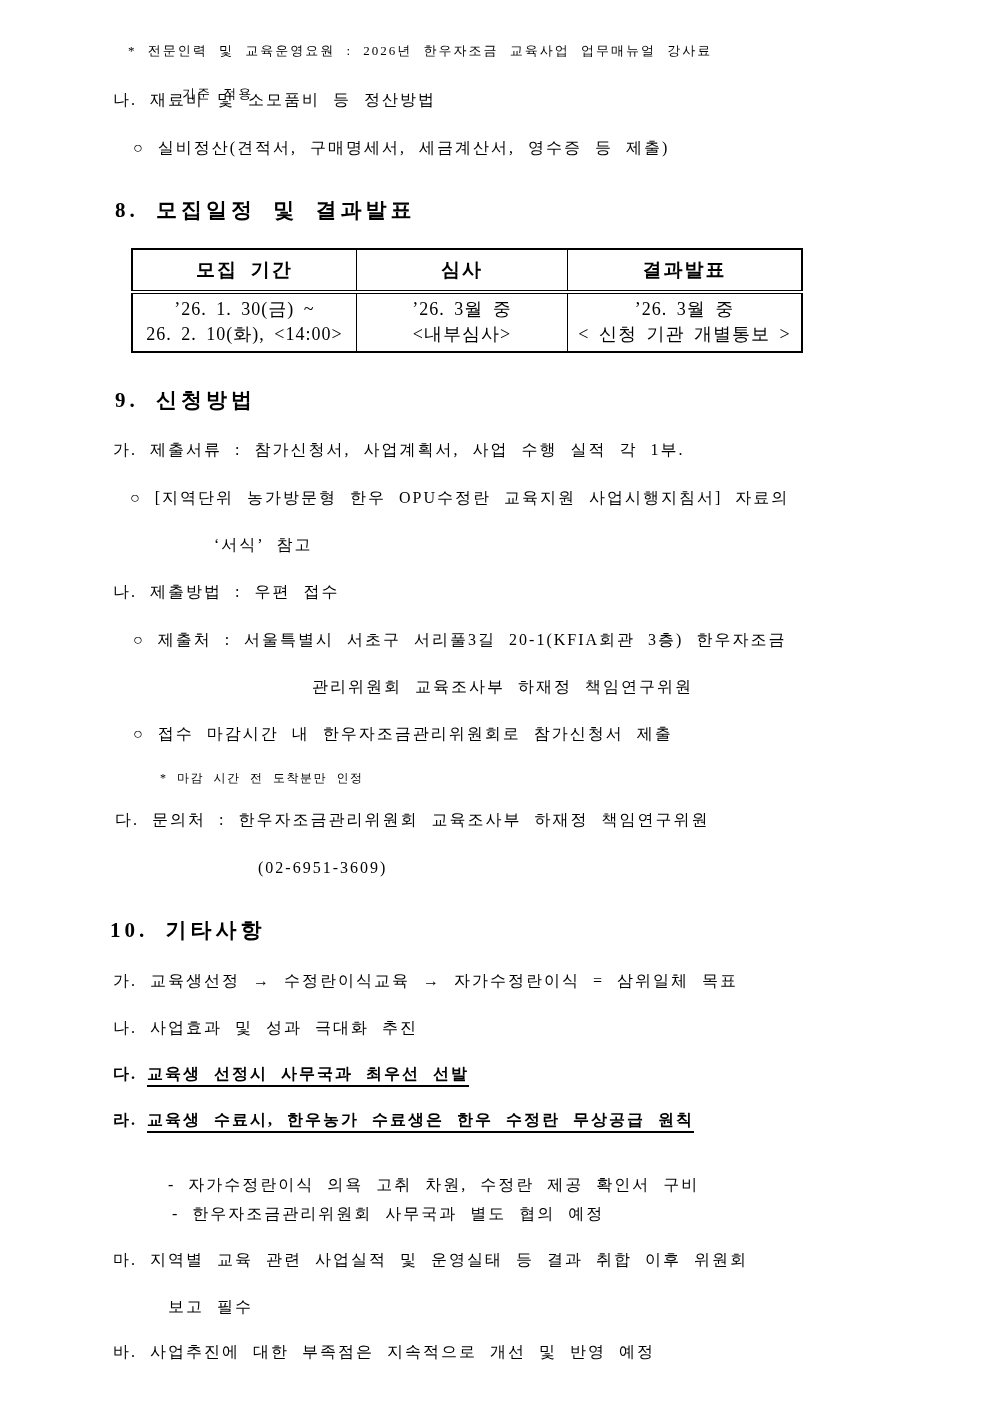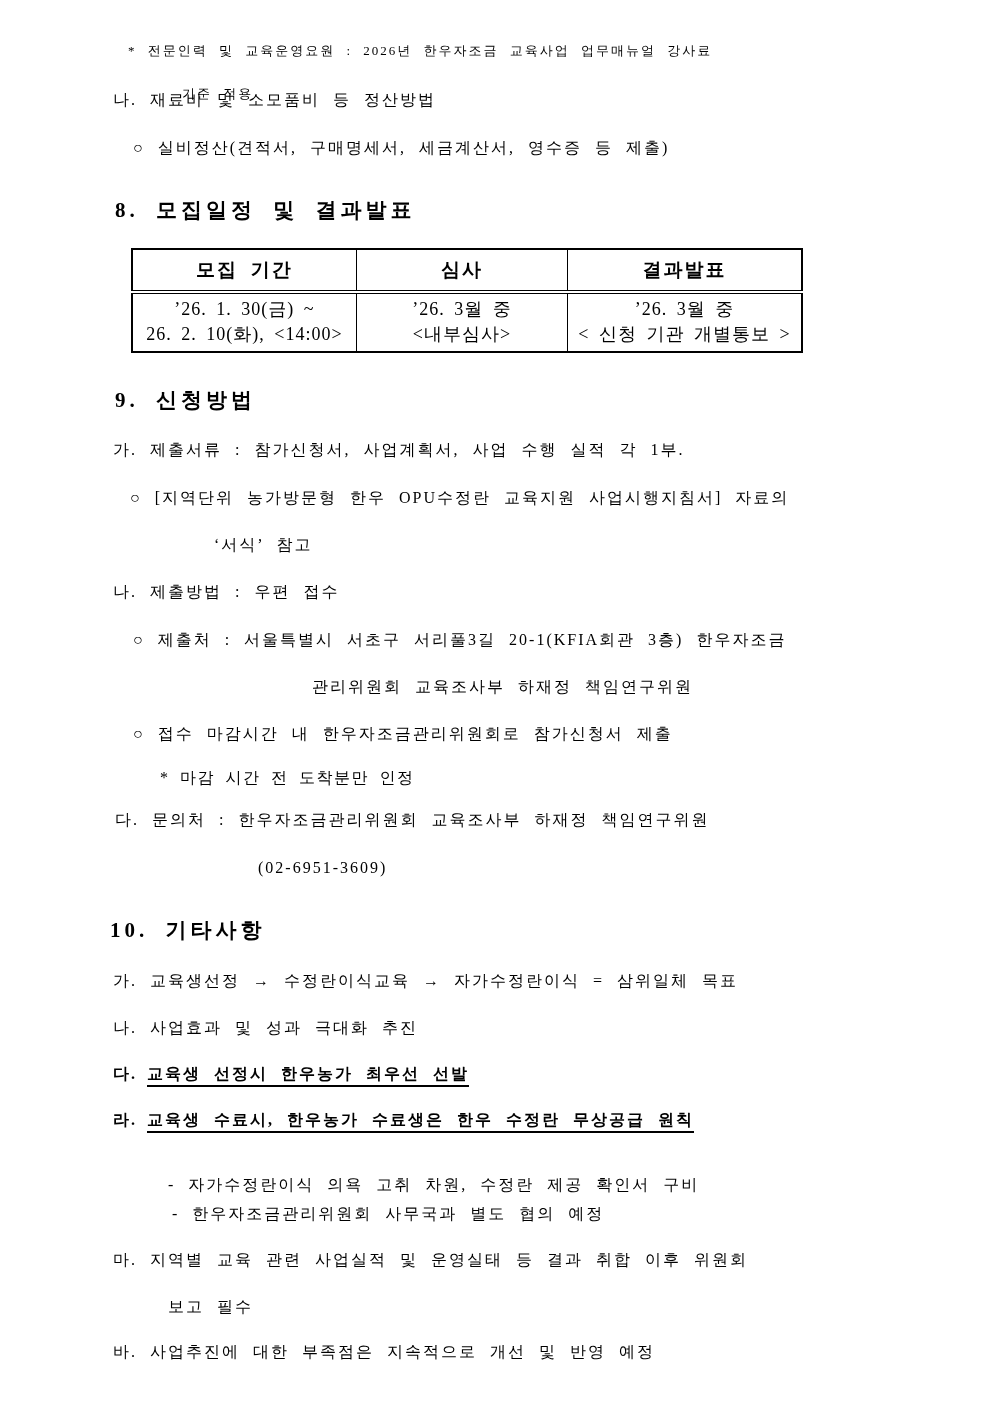--- a/index.html
+++ b/index.html
@@ -29,21 +29,21 @@
     letter-spacing: 4px;
     word-spacing: 8px;
   }
   .note-sm {
     font-size: 13px;
     letter-spacing: 2px;
     word-spacing: 6px;
     margin-top: 25px;
   }
   .note-xs {
-    font-size: 16px;
+    font-size: 12px;
     letter-spacing: 1.5px;
     word-spacing: 5px;
   }
   .bold { font-weight: bold; }
   .ul {
     border-bottom: 2px solid #000;
     padding-bottom: 3px;
     margin-left: 10px;
   }
   table.doc-table {
@@ -132,21 +132,21 @@
 <div class="line" style="left:133px; top:722px;">○ 접수 마감시간 내 한우자조금관리위원회로 참가신청서 제출</div>
 <div class="line note-xs" style="left:160px; top:766px;">* 마감 시간 전 도착분만 인정</div>
 <div class="line" style="left:115px; top:808px;">다. 문의처 : 한우자조금관리위원회 교육조사부 하재정 책임연구위원</div>
 <div class="line" style="left:258px; top:856px;">(02-6951-3609)</div>
 
 <div class="line heading" style="left:110px; top:918px;">10. 기타사항</div>
 <div class="line" style="left:113px; top:969px;">가. 교육생선정 → 수정란이식교육 → 자가수정란이식 = 삼위일체 목표</div>
 <div class="line" style="left:113px; top:1016px;">나. 사업효과 및 성과 극대화 추진</div>
 
 <div class="line bold" style="left:113px; top:1062px;">
-  <span>다.</span><span class="ul">교육생 선정시 한우농가 최우선 선발</span>
+  <span>다.</span><span class="ul">교육생 선정시 사무국과 최우선 선발</span>
 </div>
 
 <div class="line bold" style="left:113px; top:1108px;">
   <span>라.</span><span class="ul">교육생 수료시, 한우농가 수료생은 한우 수정란 무상공급 원칙</span>
 </div>
 
 <div class="line" style="left:168px; top:1155px;margin-top:18px;">- 자가수정란이식 의욕 고취 차원, 수정란 제공 확인서 구비</div>
 <div class="line" style="left:172px; top:1202px;">- 한우자조금관리위원회 사무국과 별도 협의 예정</div>
 <div class="line" style="left:113px; top:1248px;">마. 지역별 교육 관련 사업실적 및 운영실태 등 결과 취합 이후 위원회</div>
 <div class="line" style="left:168px; top:1295px;">보고 필수</div>

